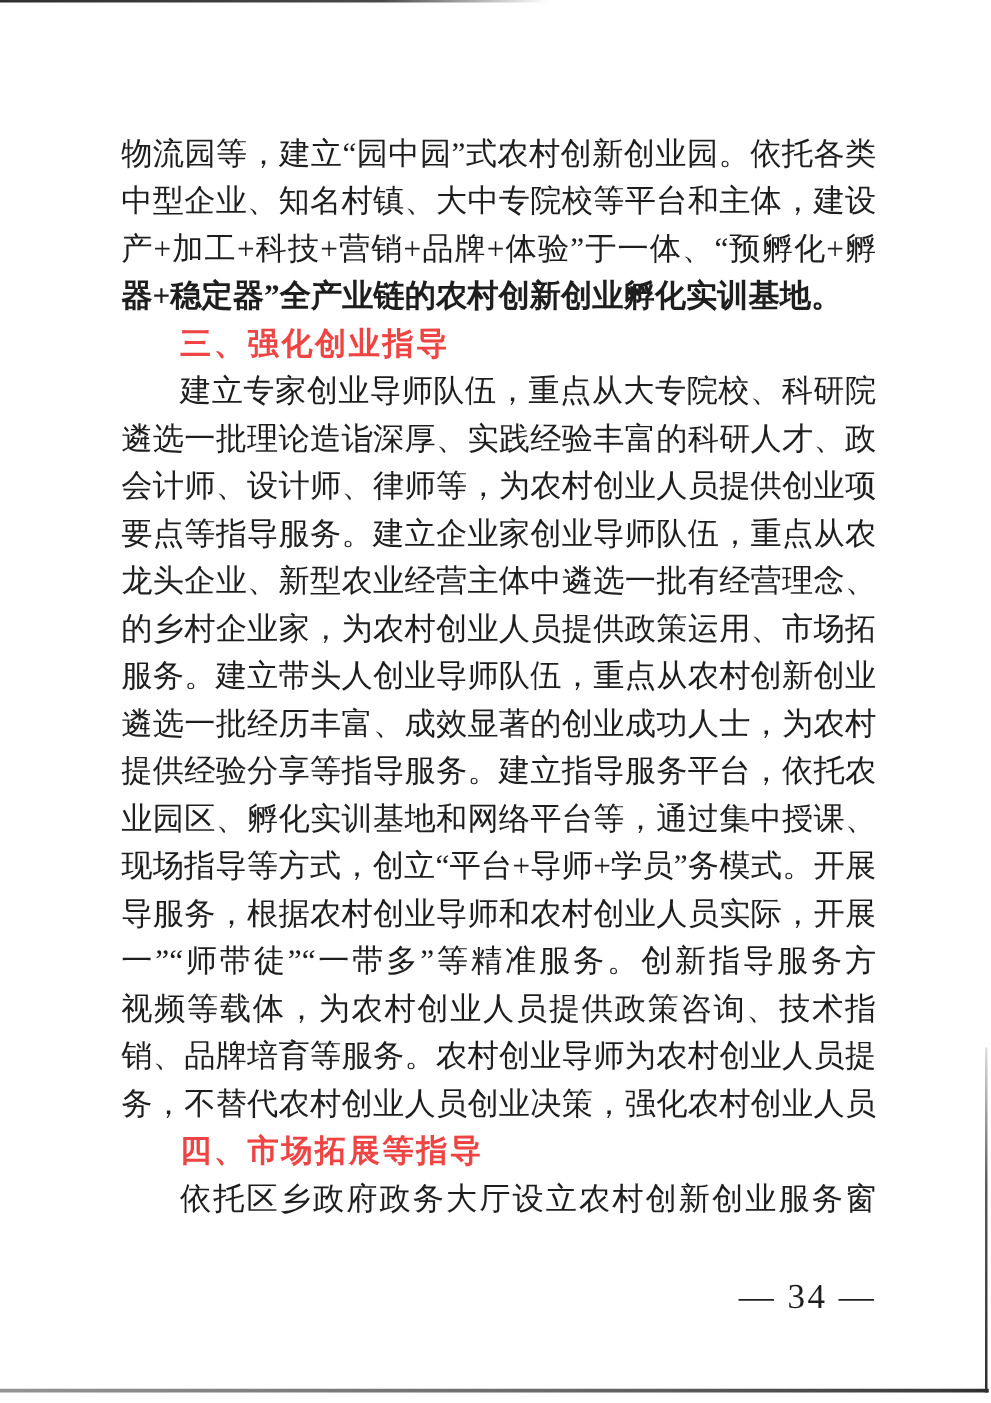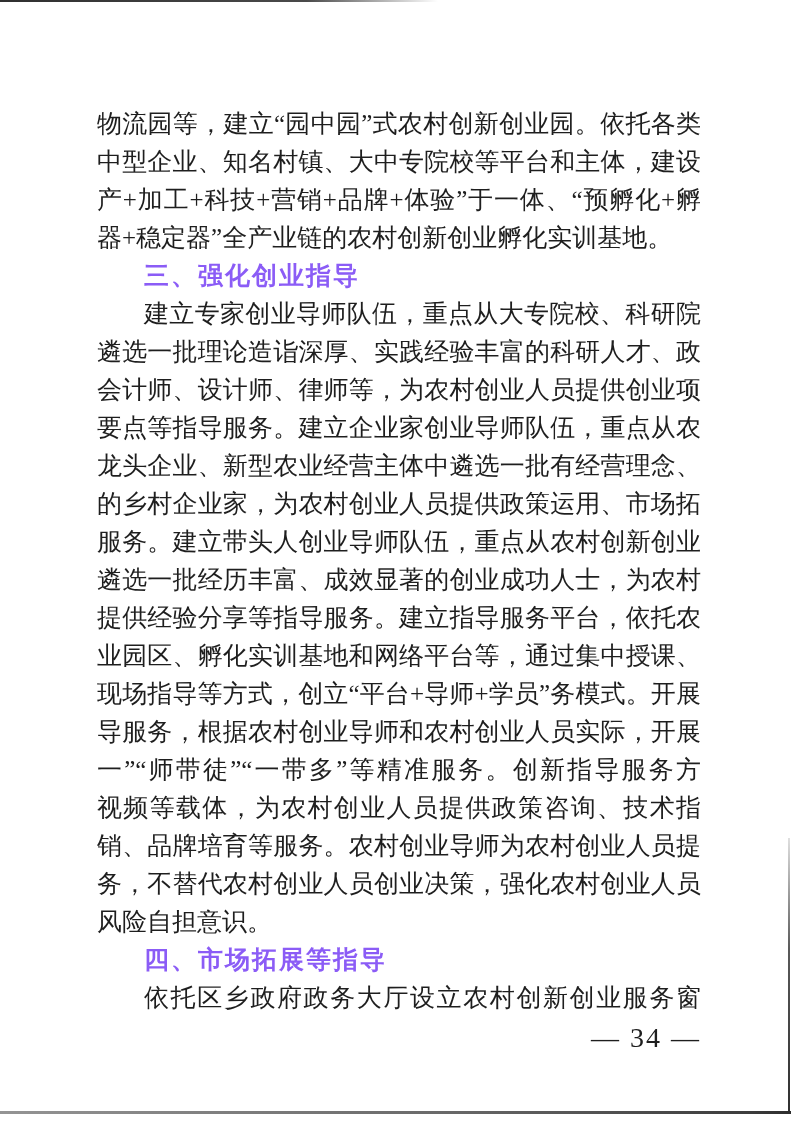--- a/index.html
+++ b/index.html
@@ -26,27 +26,28 @@
   }
   .line {
     height: 38px;
     overflow: hidden;
     text-align: justify;
     text-align-last: justify;
   }
   .line.no-stretch {
     text-align: center;
     text-align-last: left;
+    font-weight: bold;
   }
   .line.indent {
     text-indent: 47px;
   }
   .heading {
     font-weight: 700;
-    color: #8b5cf6;
+    color: #ef4444;
     padding-left: 47px;
     letter-spacing: 2px;
   }
   .page-number {
     position: absolute;
     top: 1022px;
     right: 92px;
     font-size: 28px;
     color: #1e1e1e;
     letter-spacing: 2px;
@@ -92,20 +93,19 @@
       <div class="line">服务。建立带头人创业导师队伍，重点从农村创新创业带头人中</div>
       <div class="line">遴选一批经历丰富、成效显著的创业成功人士，为农村创业人员</div>
       <div class="line">提供经验分享等指导服务。建立指导服务平台，依托农村创新创</div>
       <div class="line">业园区、孵化实训基地和网络平台等，通过集中授课、案例教学、</div>
       <div class="line">现场指导等方式，创立“平台+导师+学员”务模式。开展点对点指</div>
       <div class="line">导服务，根据农村创业导师和农村创业人员实际，开展“一带</div>
       <div class="line">一”“师带徒”“一带多”等精准服务。创新指导服务方式，通过网络、</div>
       <div class="line">视频等载体，为农村创业人员提供政策咨询、技术指导、市场营</div>
       <div class="line">销、品牌培育等服务。农村创业导师为农村创业人员提供咨询服</div>
       <div class="line">务，不替代农村创业人员创业决策，强化农村创业人员决策自主、</div>
-      <div class="line no-stretch">风险自担意识。</div>
       <div class="line heading no-stretch">四、市场拓展等指导</div>
       <div class="line indent">依托区乡政府政务大厅设立农村创新创业服务窗口，发挥乡</div>
     </div>
   <div class="page-number">— 34 —</div>
   <div class="edge-right"></div>
   <div class="edge-bottom"></div>
 </div>
 
 </body></html>

